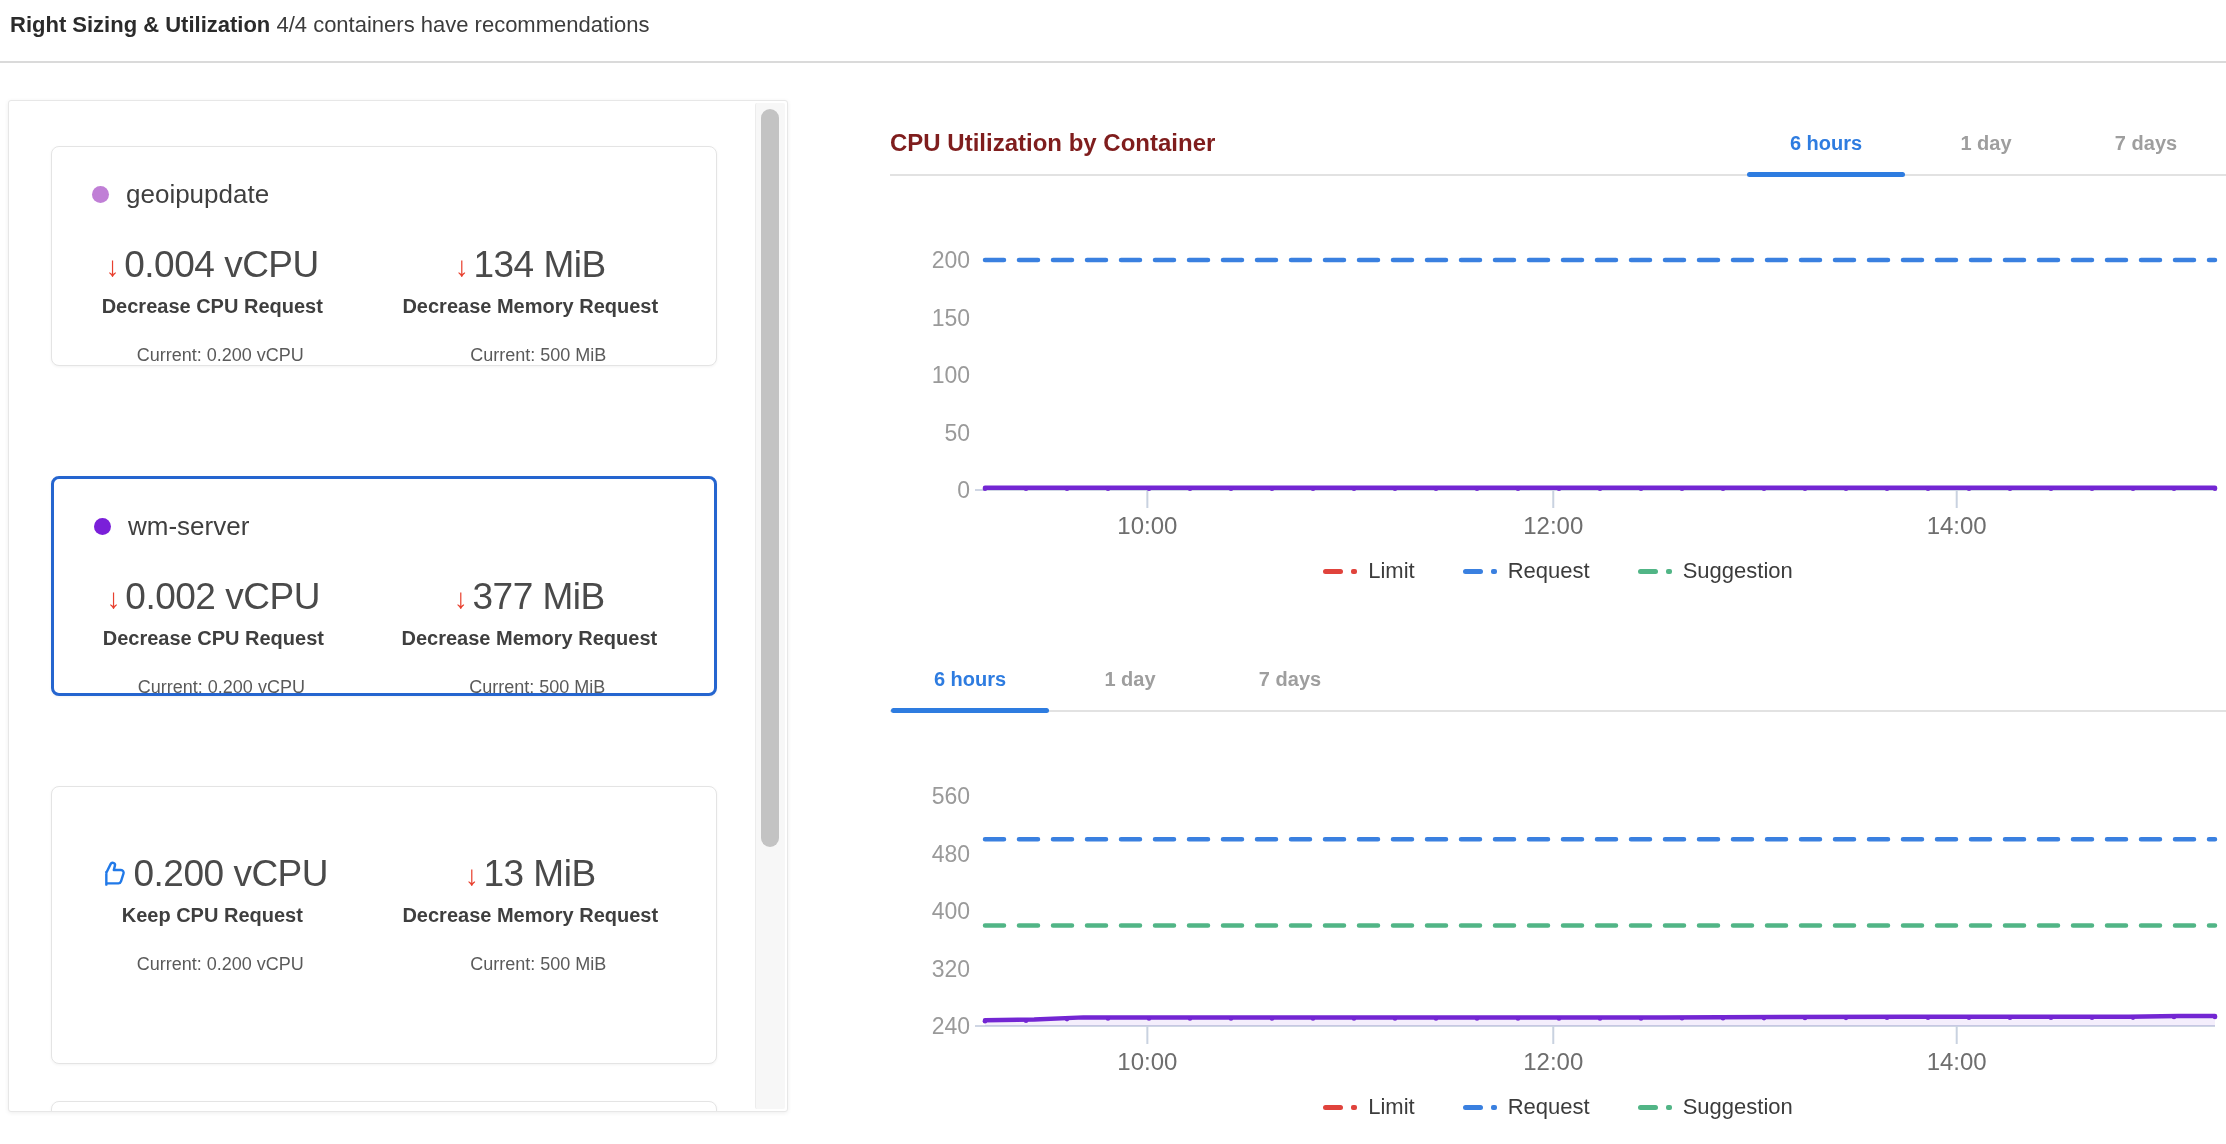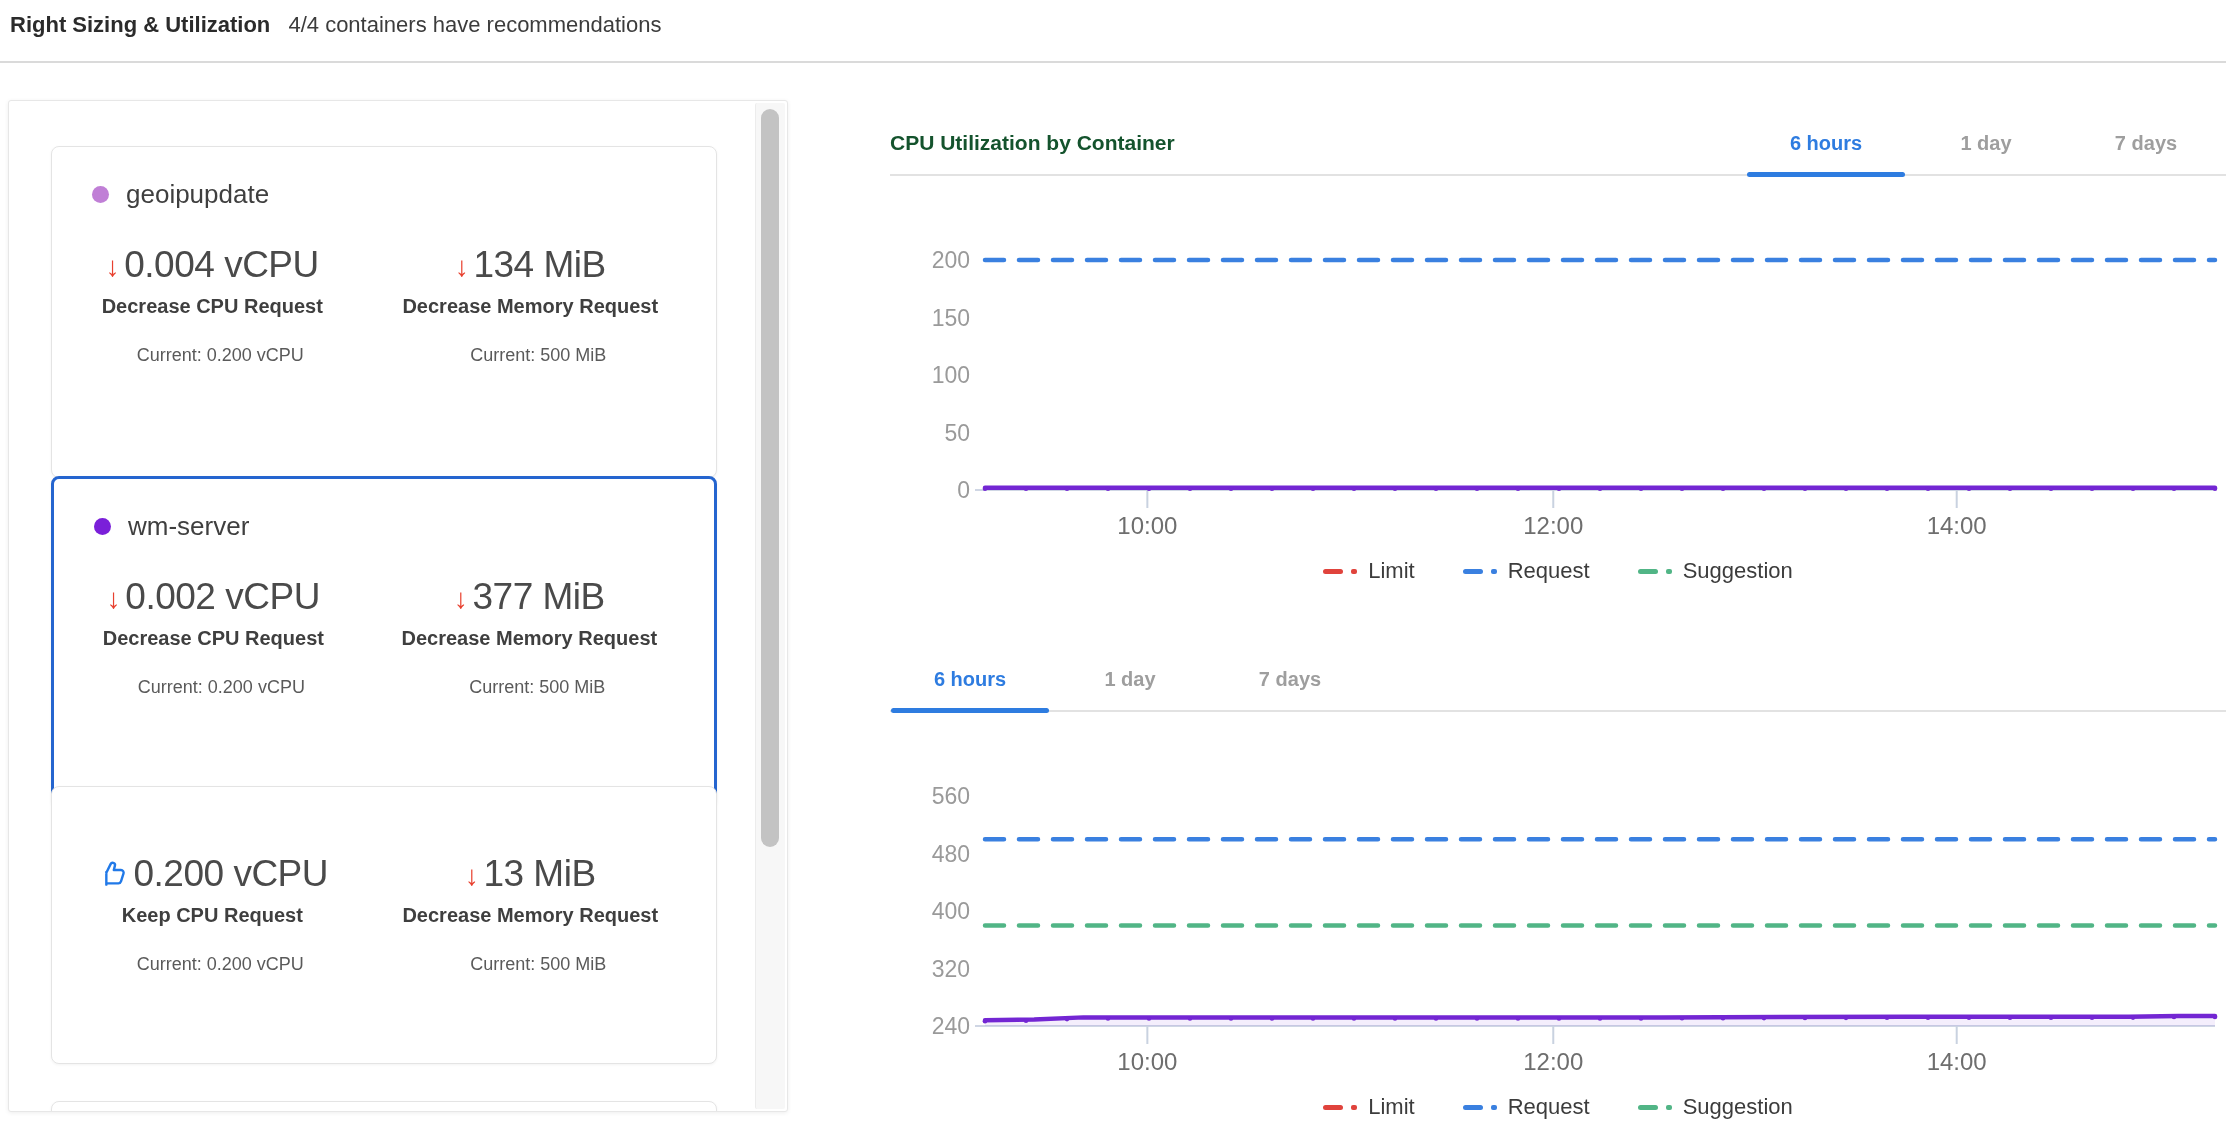--- a/index.html
+++ b/index.html
@@ -2,53 +2,53 @@
 <html><head>
 <meta charset="utf-8">
 <style>
   * { margin:0; padding:0; box-sizing:border-box; }
   html,body { width:2226px; height:1144px; background:#fff; overflow:hidden;
               font-family:"Liberation Sans", sans-serif; color:#3c3c3c; }
 
   
   #page-header { position:absolute; left:10px; top:12px; font-size:22px; white-space:nowrap; }
   #page-header .t { font-weight:700; color:#2b2b2b; }
-  #page-header .s { font-weight:400; color:#3c3c3c; margin-left:12px; }
+  #page-header .s { font-weight:400; color:#3c3c3c; margin-left:0; }
   #header-divider { position:absolute; left:0; top:61px; width:2226px; height:2px; background:#dadada; }
 
   
   #reco-panel { position:absolute; left:8px; top:100px; width:780px; height:1012px;
                 background:#fff; border:1px solid #e7e7e7; border-radius:3px;
                 box-shadow:0 1px 4px rgba(0,0,0,.07); overflow:hidden; }
   #reco-scrollbar { position:absolute; top:2px; right:2px; bottom:2px; width:30px;
                     background:#f7f7f7; border-left:1px solid #ececec; border-radius:2px; }
   #reco-scrollbar .thumb { position:absolute; top:6px; left:5px; width:18px; height:738px;
                            background:#c3c3c3; border-radius:9px; }
 
-  .card { position:absolute; left:42px; width:666px; height:332px; background:#fff;
+  .card { position:absolute; left:42px; width:666px; height:220px; background:#fff;
           border:1px solid #e4e4e4; border-radius:8px; box-shadow:0 1px 3px rgba(0,0,0,.05);
           padding:32px 14px 0 14px; }
   .card.selected { border:3px solid #2565cf; }
   .card-name { display:flex; align-items:center; gap:17px; font-size:26px; color:#3f3f3f; padding-left:26px; }
   .dot { width:17px; height:17px; border-radius:50%; background:#999; flex:0 0 auto; }
   .metrics { display:grid; grid-template-columns:46% 54%; margin-top:34px; }
   .metric { display:flex; flex-direction:column; align-items:center; }
   .value-row { display:flex; align-items:center; gap:5px; font-size:37px; color:#4a4a4a; letter-spacing:-0.5px; }
   .icon-down { color:#e8402f; font-size:28px; font-weight:700; line-height:1; transform:translateY(2px); }
   .icon-keep svg { display:block; }
   .action { margin-top:9px; font-size:20px; font-weight:700; color:#3f3f3f; }
   .current { margin-top:27px; font-size:18px; color:#5a5a5a;margin-left:16px; }
 
   
   .chart-section { position:absolute; left:890px; width:1336px; }
   #cpu-section { top:112px; }
   #mem-section { top:648px; }
   .chart-header { position:relative; display:flex; justify-content:space-between; align-items:center;
                   height:64px; border-bottom:2px solid #e2e2e2; }
-  .chart-title { font-size:21px; font-weight:700; color:#14532d; }
+  .chart-title { font-size:24px; font-weight:700; color:#7f1d1d; }
   .chart-tabs { display:flex; height:100%; align-items:center; }
   .tab { position:relative; width:160px; height:100%; display:flex; align-items:center; justify-content:center;
          font-size:20px; font-weight:700; color:#9e9e9e; cursor:pointer; }
   .tab.active { color:#2e7ce0; }
   .tab.active::after { content:""; position:absolute; left:1px; right:1px; bottom:-3px; height:5px;
                        border-radius:3px; background:#2e7ce0; }
   svg.plot { display:block; margin-top:24px; }
   .legend { display:flex; justify-content:center; align-items:center; gap:48px; margin-top:18px; }
   .legend-item { display:flex; align-items:center; cursor:pointer; }
   .legend-item .dash { width:20px; height:5px; border-radius:3px; background:#999; }

